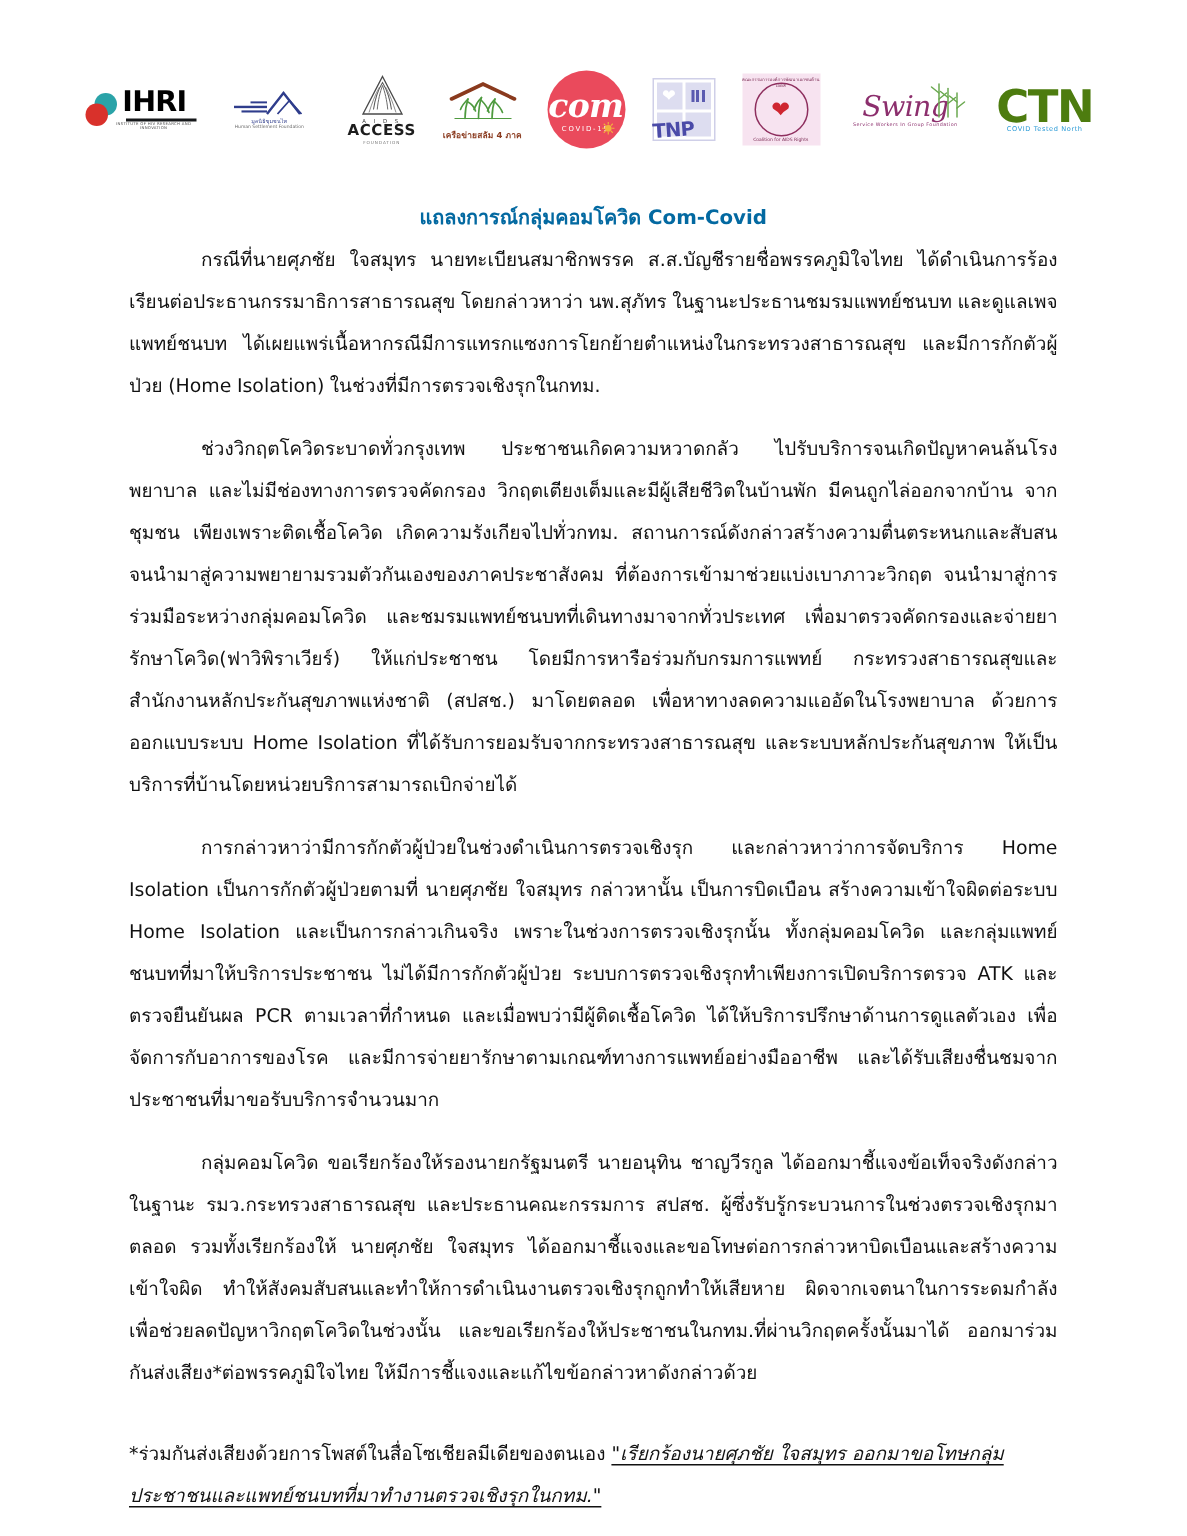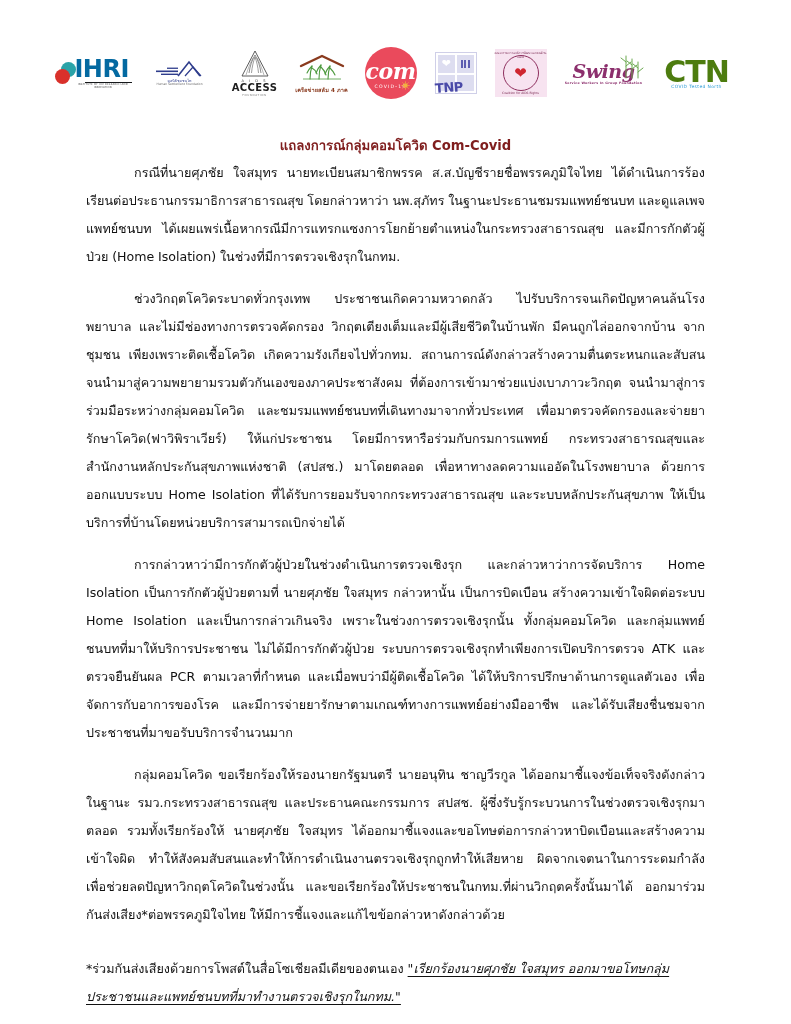--- a/index.html
+++ b/index.html
@@ -53,22 +53,22 @@
     width: 15px; height: 15px; border-radius: 50%;
     background: #2aa3a8;
   }
   .ihri-circ-b {
     position: absolute; left: 0; top: 7px;
     width: 15px; height: 15px; border-radius: 50%;
     background: #d9312b;
   }
   .ihri-text {
     font-family: "DejaVu Sans", sans-serif;
-    font-weight: 700; font-size: 24px; letter-spacing: -0.5px;
-    color: #0369a1; margin-left: 1px; line-height: 1;
+    font-weight: 700; font-size: 19px; letter-spacing: -0.5px;
+    color: #000000; margin-left: 1px; line-height: 1; text-align: center;
   }
   .ihri-rule { height: 1.5px; background: #16181a; width: 47px; margin: 1px 0 0 auto; }
   .ihri-sub { font-size: 2.6px; color: #555; letter-spacing: .2px; text-align: center; }
 
   
   .logo-hsf { width: 72px; height: 40px; }
   .hsf-mark { width: 56px; height: 19px; }
   .hsf-cap { font-size: 3.6px; color: #2f3d8c; text-align: center; line-height: 1.35; margin-top: 1px; letter-spacing: .1px;}
   .hsf-cap2 { font-size: 3px; color: #6b6b6b; text-align: center; line-height: 1.3; }
 
@@ -132,21 +132,21 @@
   .car-ring {
     width: 34px; height: 34px; border-radius: 50%;
     border: 1.5px solid #8e2f5e; position: relative;
     display:flex; align-items:center; justify-content:center;
   }
   .car-ribbon { color: #cf2630; font-size: 15px; line-height: 1; }
   .car-top { position:absolute; top:2px; left:0; right:0; text-align:center; font-size:3px; color:#7a2a52; }
   .car-bot { position:absolute; bottom:2px; left:0; right:0; text-align:center; font-size:3px; color:#7a2a52; }
 
   
-  .logo-swing { width: 84px; height: 46px; font-weight: bold; }
+  .logo-swing { width: 84px; height: 46px; }
   .swing-word {
     font-family: "DejaVu Serif", serif; font-style: italic;
     font-size: 19px; color: #8c2f6d; letter-spacing: -0.5px; line-height: 1;
   }
   .swing-sub { font-size: 3.2px; color: #8c2f6d; letter-spacing: .3px; text-align:center; }
   .swing-bamboo { position:absolute; right: 2px; top: 2px; width: 26px; height: 28px; }
 
   
   .logo-ctn { width: 76px; height: 38px; }
   .ctn-word {
@@ -162,21 +162,21 @@
   }
   .title-block {
     margin-top: 24px;
     text-align: center;
   }
   .title-line {
     font-family: "DejaVu Sans", "Liberation Sans", sans-serif;
     font-weight: 700;
     font-size: 13.2px;
     line-height: 27px;
-    color: #7f1d1d;
+    color: #0369a1;
     white-space: nowrap;
   }
   .title-line.second { font-size: 13.6px; }
 
   p.para {
     font-family: "DejaVu Sans", "Liberation Sans", sans-serif;
     font-size: 12.6px;
     line-height: 28px;
     text-align: justify;
     text-justify: inter-word;

